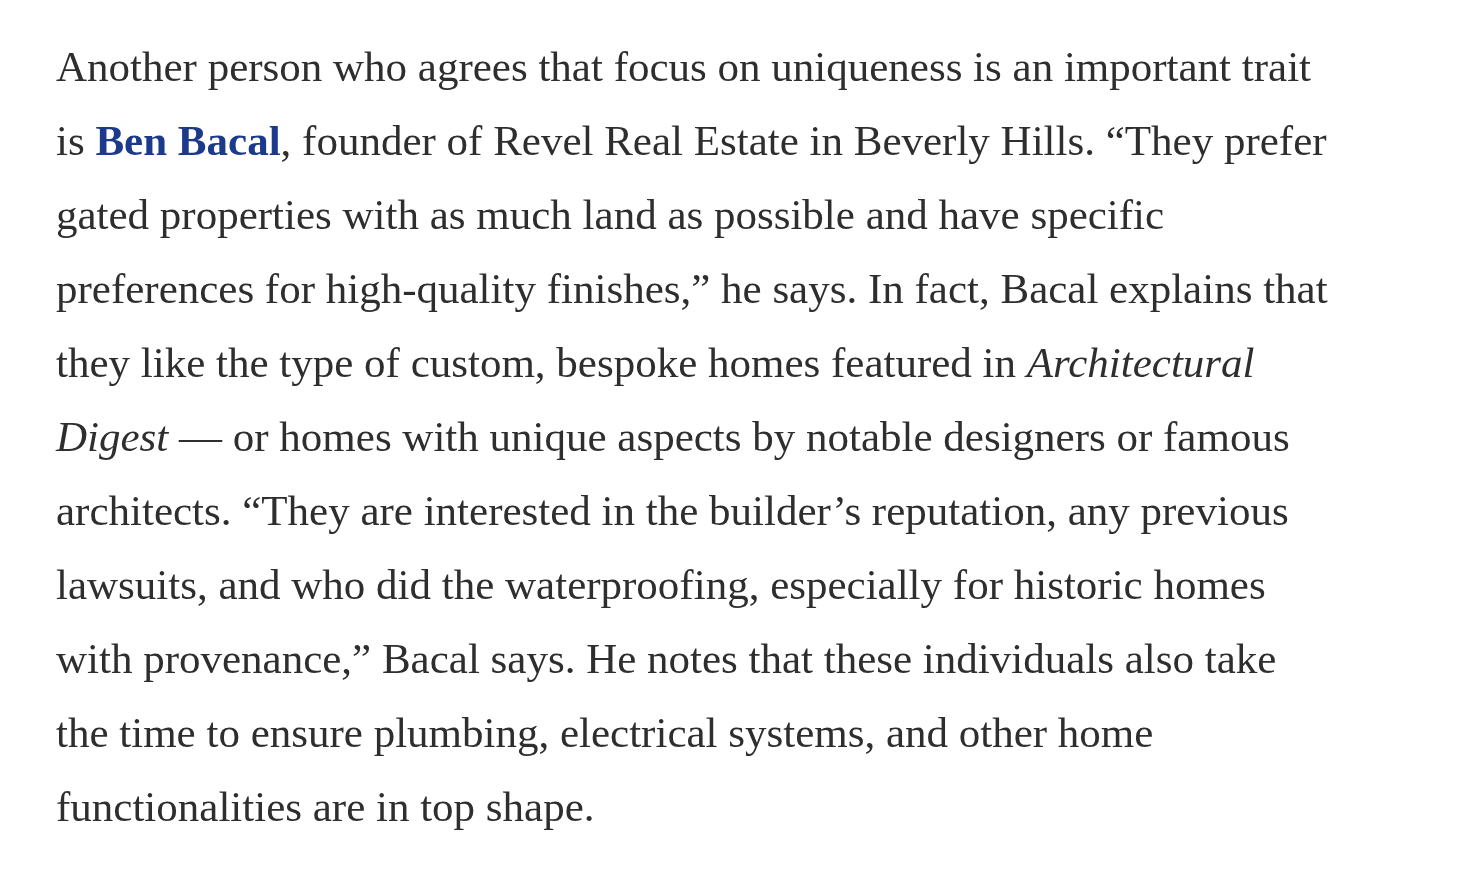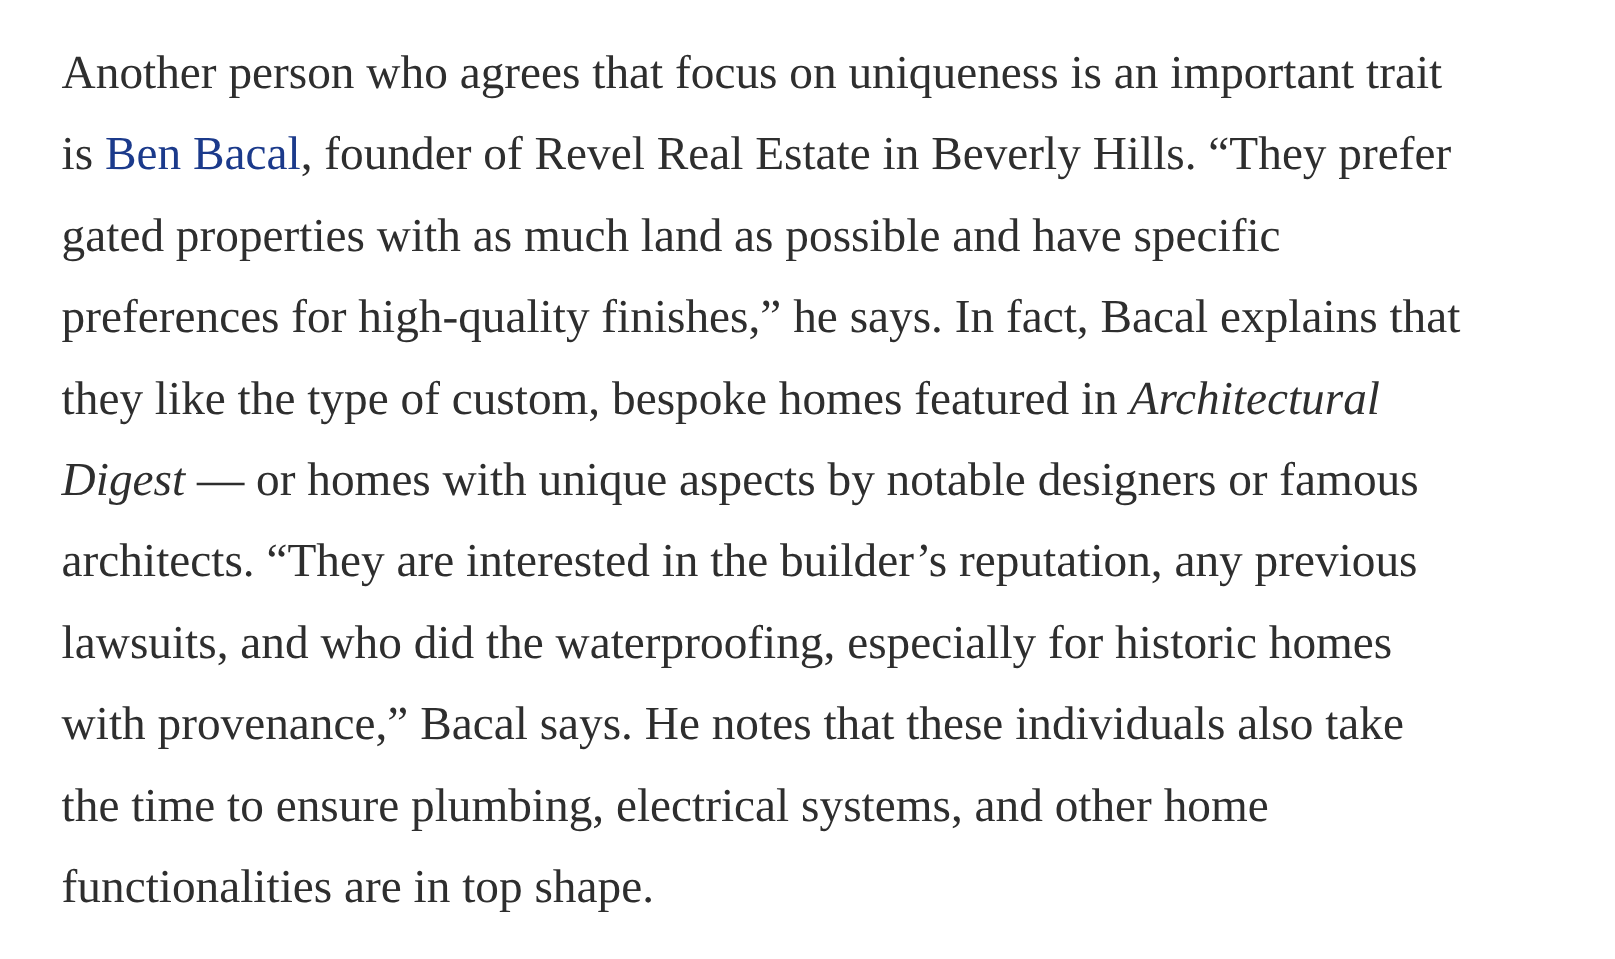--- a/index.html
+++ b/index.html
@@ -23,20 +23,21 @@
     font-size: 43px;
     line-height: 74px;
     color: #2e2e2e;
     letter-spacing: 0px;
     text-align: left;
   }
   .article-paragraph a.inline-link {
     color: #1b3a8b;
     text-decoration: none;
     cursor: pointer;
+    font-weight: bold;
   }
   .article-paragraph em.pub-title {
     font-style: italic;
   }
 </style>
 </head>
 <body>
 
 <div class="page">
   <p class="article-paragraph">

